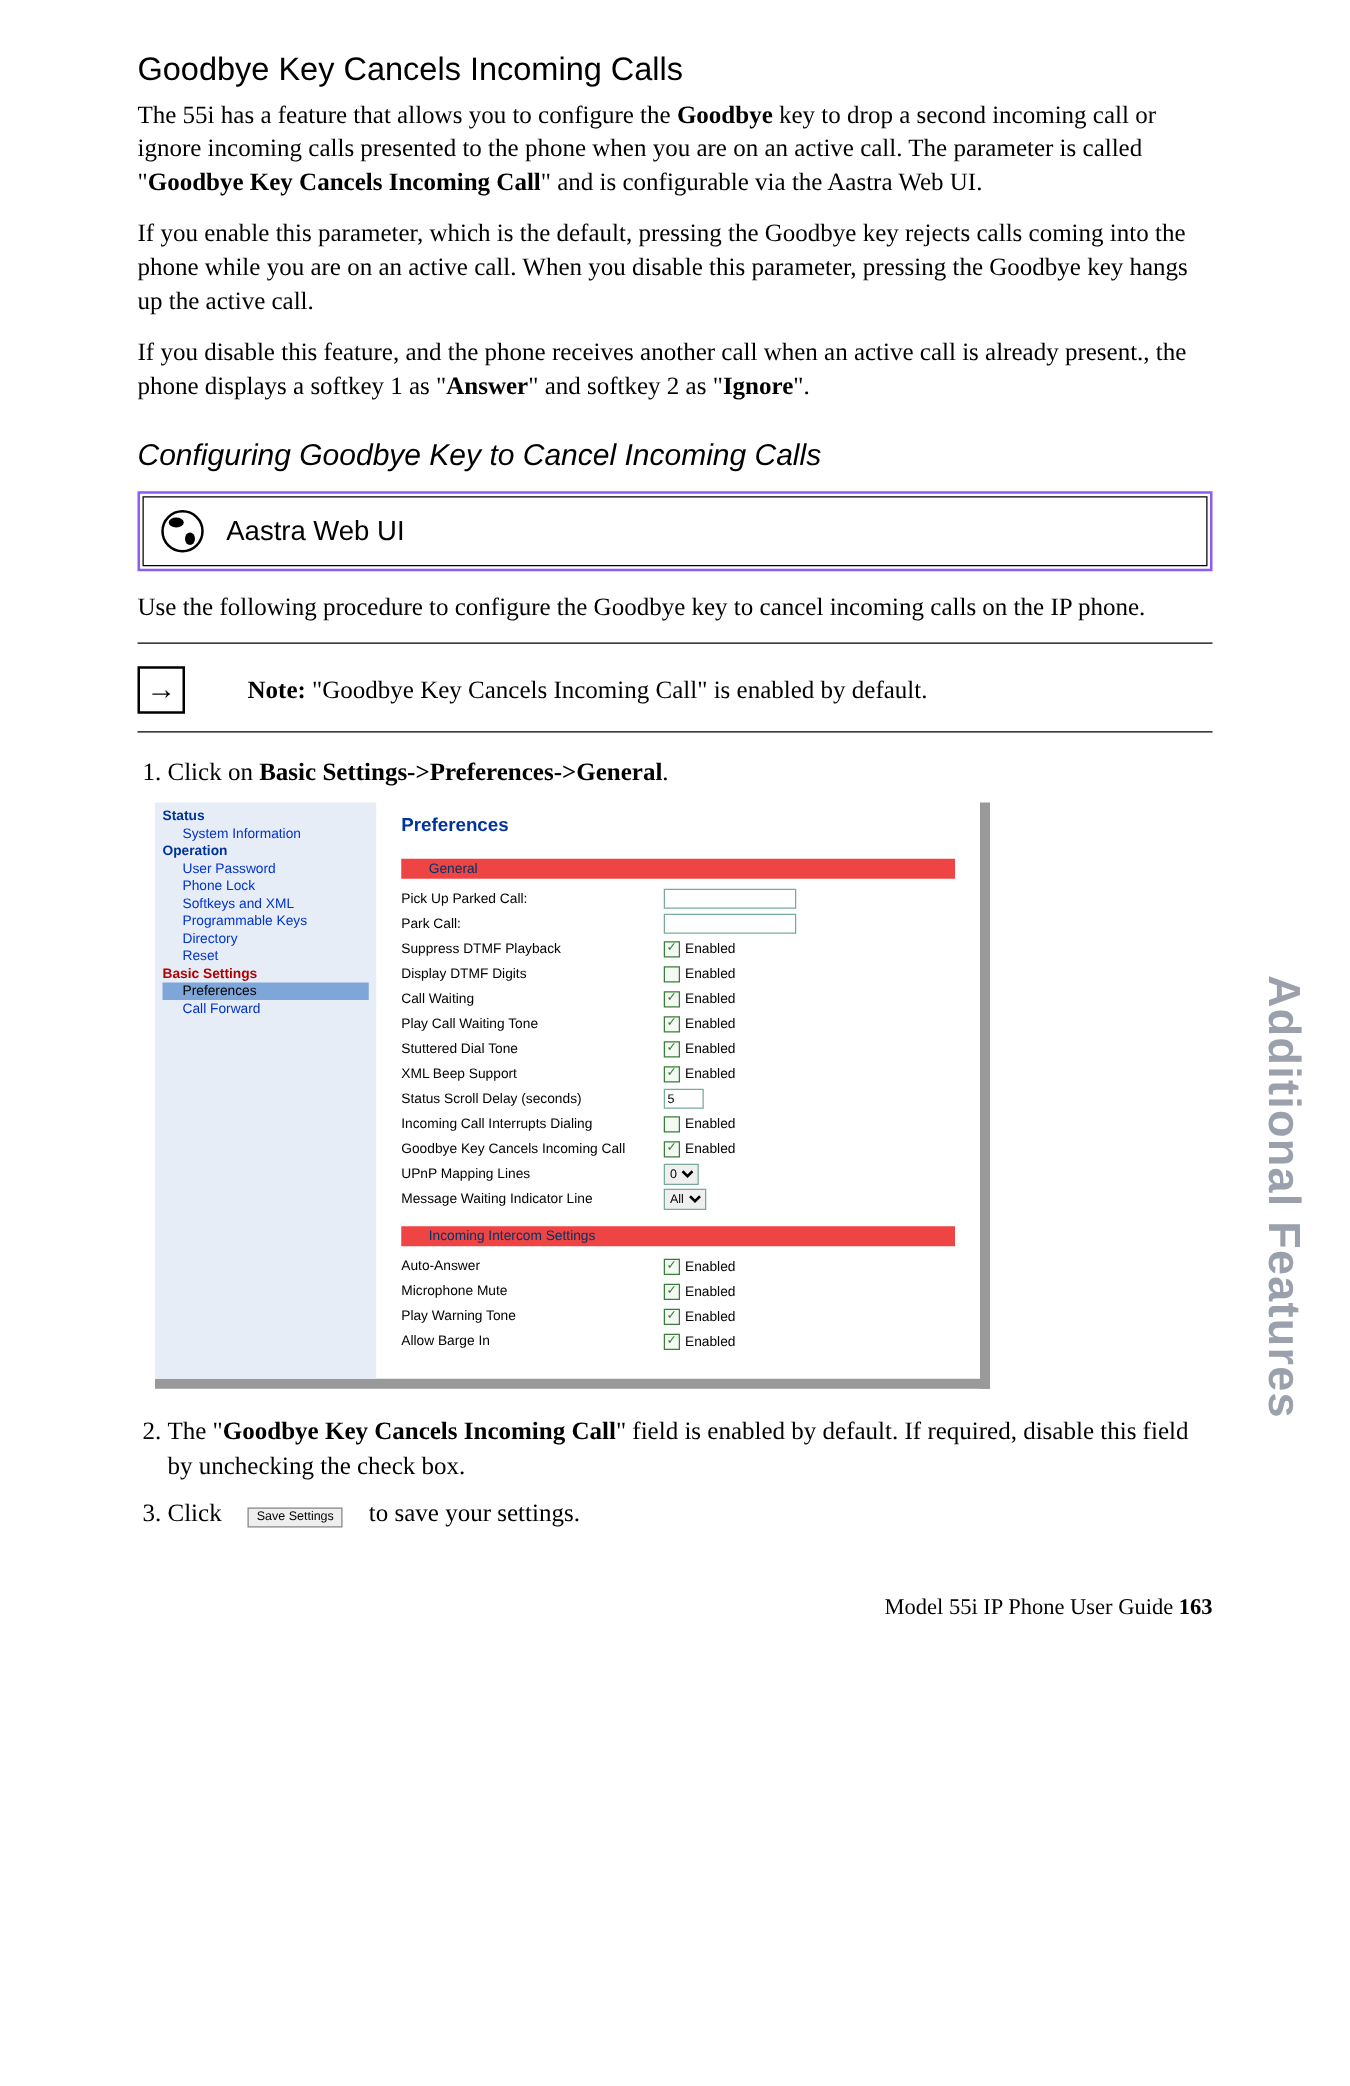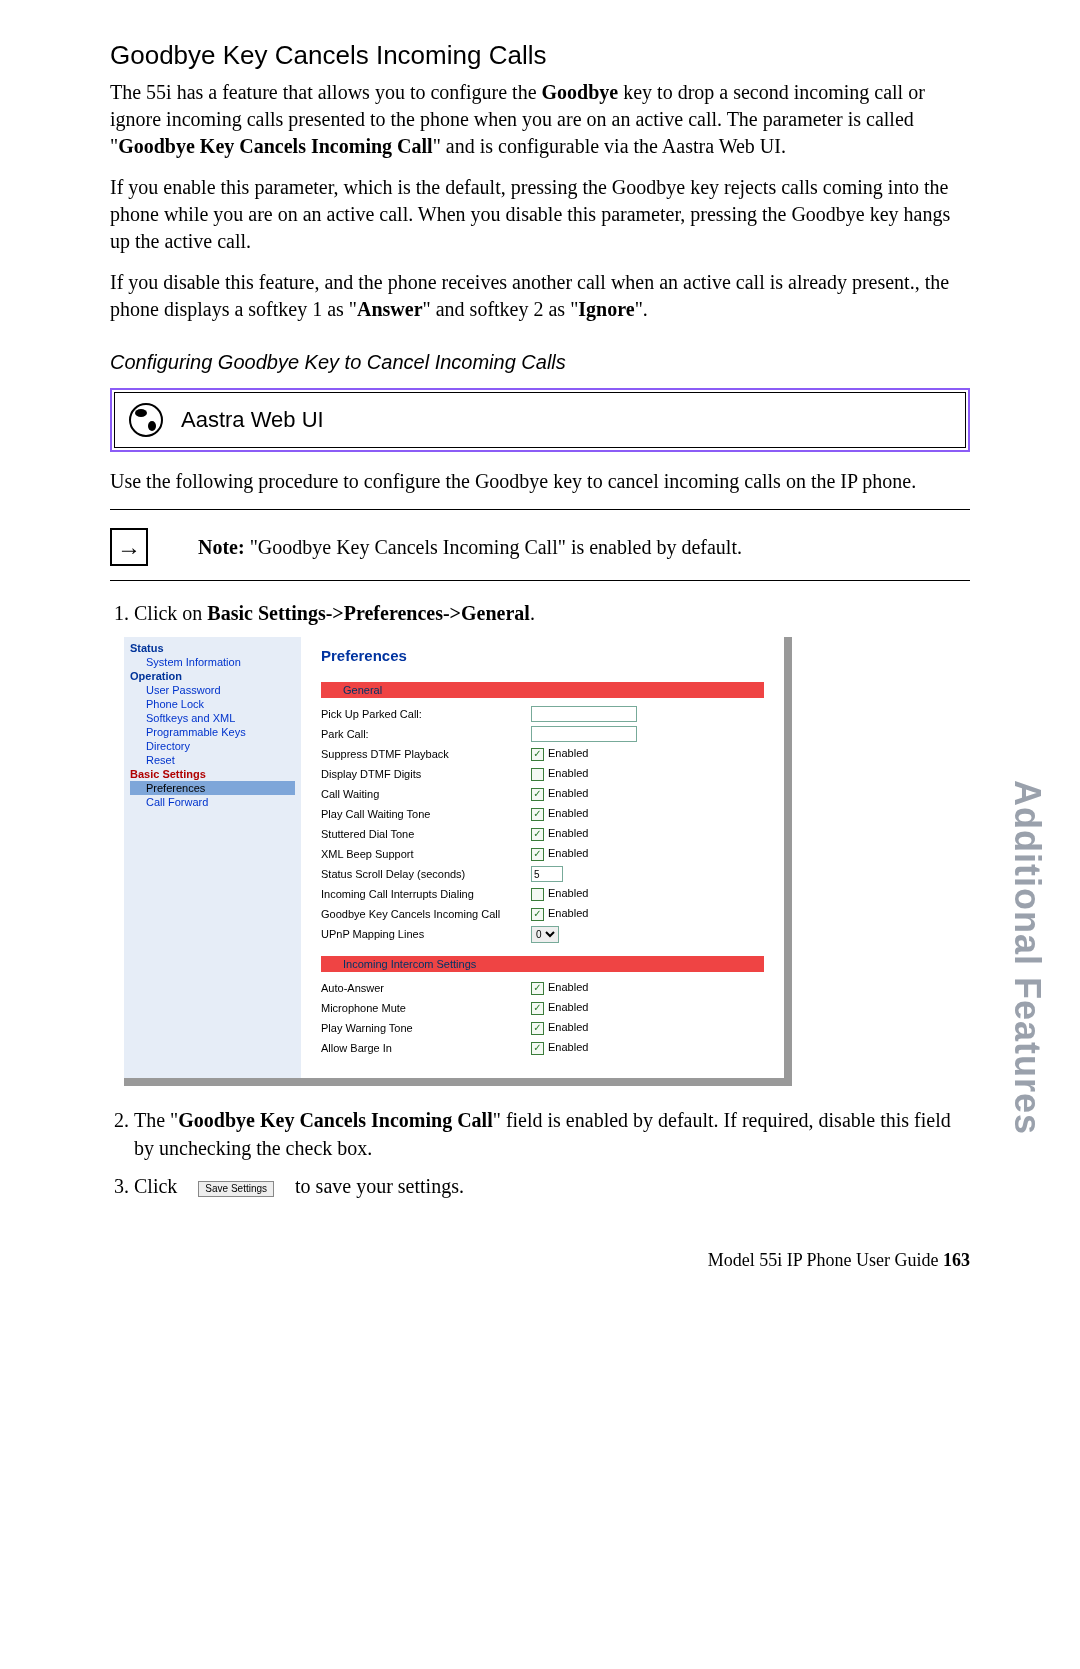--- a/index.html
+++ b/index.html
@@ -16,21 +16,21 @@
   h1 {
     font-family: Arial, Helvetica, sans-serif;
     font-weight: normal;
     font-size: 26px;
     margin: 0 0 8px 0;
   }
   h2 {
     font-family: Arial, Helvetica, sans-serif;
     font-style: italic;
     font-weight: normal;
-    font-size: 20px;
+    font-size: 24px;
     margin: 28px 0 14px 0;
   }
   p { margin: 0 0 14px 0; line-height: 1.35; }
   .bold { font-weight: bold; }
   .webui-box {
     border: 2px solid #8b5cf6;
     padding: 0;
   }
   .webui-inner {
     border: 1px solid #000;
@@ -287,20 +287,24 @@
         <div class="pref-ctrl"><span class="chk"></span><span>Enabled</span></div>
       </div>
     <div class="pref-row">
         <div class="pref-label">Goodbye Key Cancels Incoming Call</div>
         <div class="pref-ctrl"><span class="chk">✓</span><span>Enabled</span></div>
       </div>
     <div class="pref-row">
         <div class="pref-label">UPnP Mapping Lines</div>
         <div class="pref-ctrl"><select><option>0</option></select></div>
       </div>
+    <div class="pref-row">
+        <div class="pref-label">Message Waiting Indicator Line</div>
+        <div class="pref-ctrl"><select><option>All</option></select></div>
+      </div>
 
     <div style="height:12px"></div>
     <div class="section-bar">Incoming Intercom Settings</div>
     <div class="pref-row">
         <div class="pref-label">Auto-Answer</div>
         <div class="pref-ctrl"><span class="chk">✓</span><span>Enabled</span></div>
       </div>
     <div class="pref-row">
         <div class="pref-label">Microphone Mute</div>
         <div class="pref-ctrl"><span class="chk">✓</span><span>Enabled</span></div>

